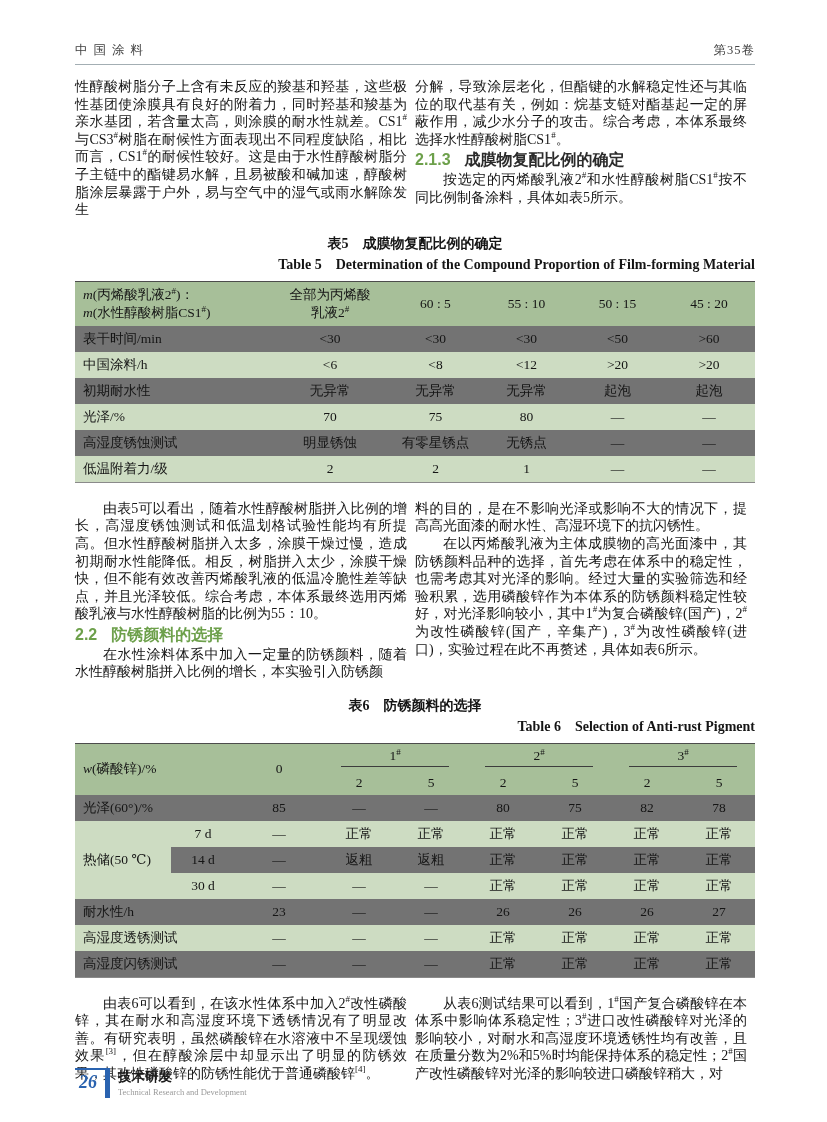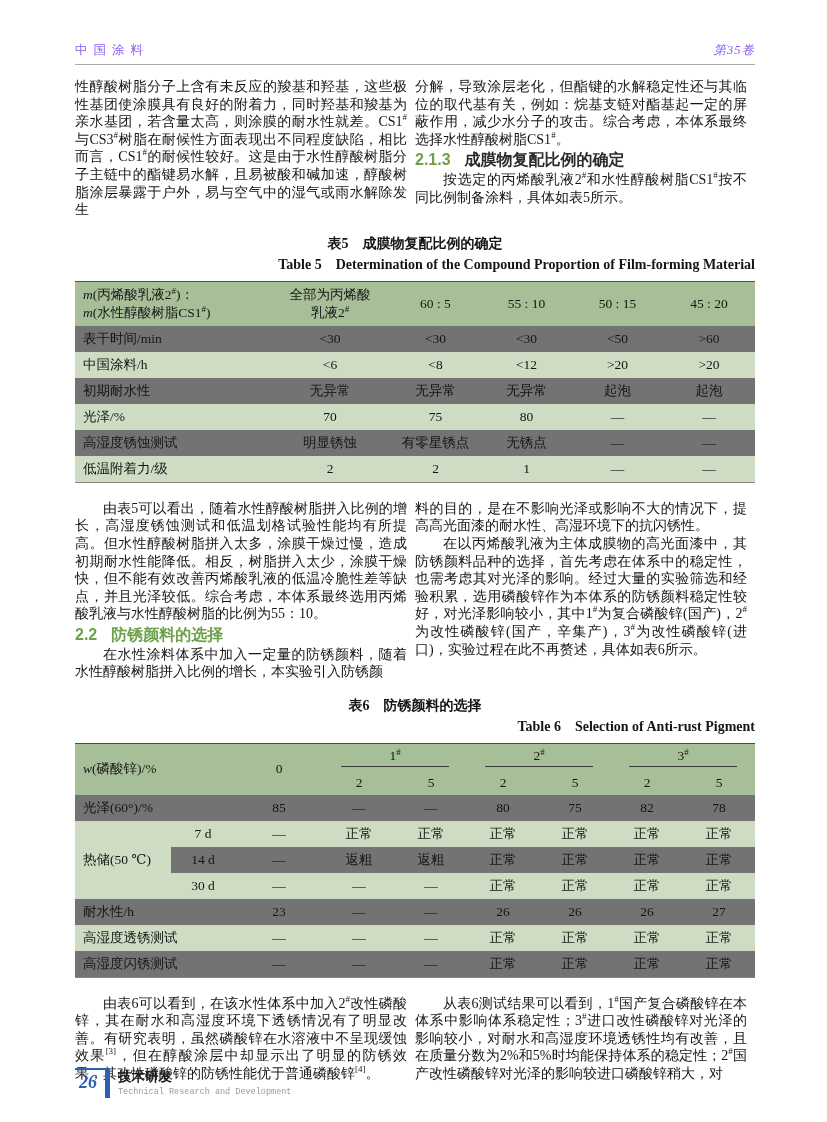--- a/index.html
+++ b/index.html
@@ -3,23 +3,23 @@
 <meta charset="utf-8">
 <style>
   html,body{margin:0;padding:0;background:#e8e8e8;}
   .page{
     width:827px;height:1122px;background:#ffffff;position:relative;
     box-sizing:border-box;padding:42px 72px 0 75px;overflow:hidden;
     font-family:"Liberation Serif","DejaVu Serif",serif;color:#151515;
   }
   
   .pg-header{display:flex;justify-content:space-between;align-items:flex-end;
-    color:#8b5cf6;font-size:12.5px;padding-bottom:5px;border-bottom:1px solid #a3aeb3;}
+    color:#404040;font-size:12.5px;padding-bottom:5px;border-bottom:1px solid #a3aeb3;}
   .journal{letter-spacing:6px;}
-  .volume{letter-spacing:1px;font-style:italic;}
+  .volume{letter-spacing:1px;}
   
   .cols{display:flex;gap:8px;text-align:justify;}
   .col{width:332px;font-size:14px;line-height:17.6px;}
   .col p{margin:0;text-indent:2em;}
   .col p.noindent{text-indent:0;}
   sup{font-size:9px;line-height:0;}
   .h3{margin:3px 0 2px;font-family:"Liberation Sans","DejaVu Sans",sans-serif;
       font-weight:bold;font-size:16px;text-indent:0;}
   .hnum{color:#6da04b;margin-right:14px;}
   .htitle{color:#2b2b2b;}
@@ -37,21 +37,21 @@
   th.lft,td.lft{text-align:left;padding-left:8px;}
   td.transparent{background:transparent;}
   .gl{border-bottom:1px solid #3c3c3c;margin:0 14px;padding-bottom:2px;}
   
   .pg-footer{position:absolute;left:75px;bottom:24px;display:flex;align-items:flex-start;}
   .pagenum{display:inline-block;color:#2a63b0;font-style:italic;font-weight:bold;
     font-size:18px;border-top:2px solid #2a63b0;padding:2px 8px 2px 4px;}
   .blue-bar{display:inline-block;width:5px;height:30px;background:#2a63b0;margin-right:8px;}
   .sec-zh{font-family:"Liberation Sans","DejaVu Sans",sans-serif;font-weight:bold;
     font-size:13.5px;color:#1c1c1c;}
-  .sec-en{font-family:Liberation Mono, monospace;font-size:8.5px;color:#9a9a9a;margin-top:1px;}
+  .sec-en{font-family:Liberation Serif, serif;font-size:8.5px;color:#9a9a9a;margin-top:1px;}
 </style>
 </head>
 <body>
 
 <div class="page">
 
   <header class="pg-header">
     <span class="journal">中国涂料</span>
     <span class="volume">第35卷</span>
   </header>

